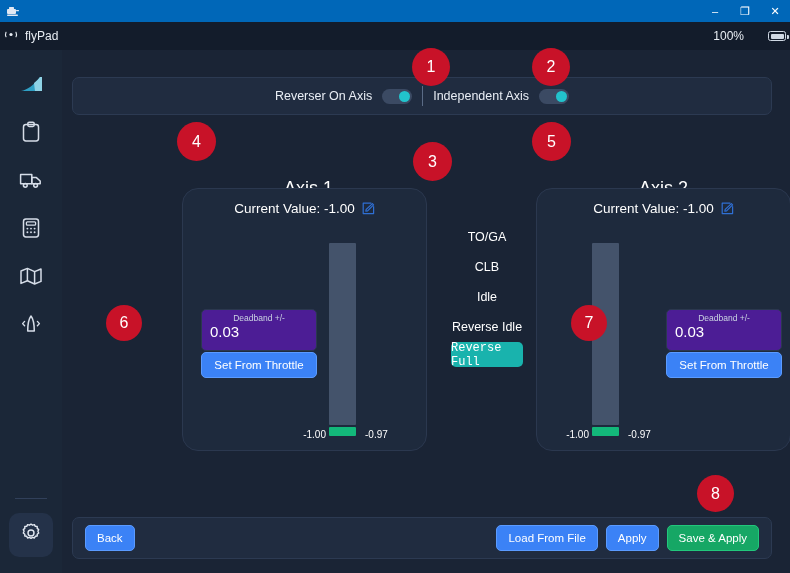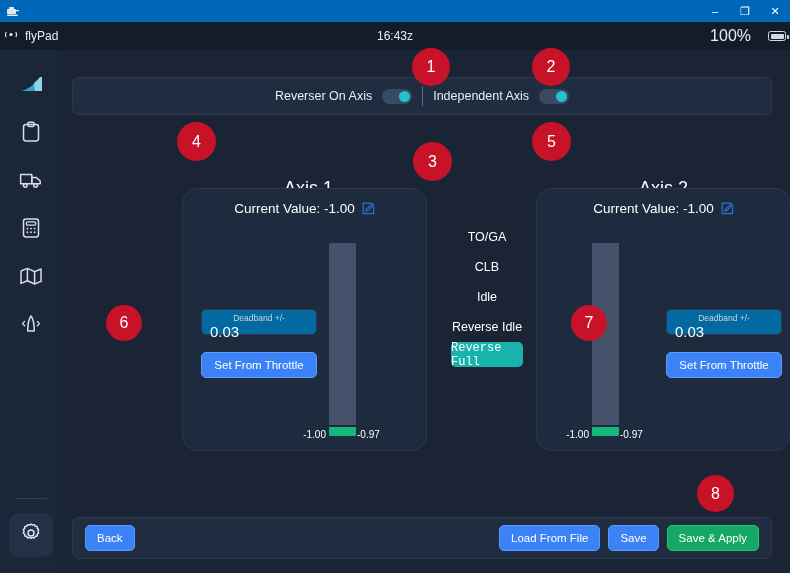--- a/index.html
+++ b/index.html
@@ -34,22 +34,22 @@
     color: #e8edf3; font-size: 12px;
     display: flex; align-items: center;
     padding: 0 4px; position: relative;
   }
   .status-left { display: flex; align-items: center; gap: 7px; }
   .status-center {
     position: absolute; left: 0; right: 0; text-align: center;
     pointer-events: none; font-size: 12px; color: #e8edf3;
   }
   .status-right {
-    margin-left: auto; display: flex; align-items: center; gap: 17px;
-    font-size: 16px;
+    margin-left: auto; display: flex; align-items: center; gap: 24px;
+    font-size: 12px;
   }
   .batt {
     width: 18px; height: 10px; border: 1.4px solid #cfd8e3;
     border-radius: 2.5px; position: relative; display:inline-block;
   }
   .batt::after {
     content:""; position:absolute; right:-3.5px; top:2.5px;
     width:2px; height:4px; background:#cfd8e3; border-radius:0 1px 1px 0;
   }
   .batt i {
@@ -136,26 +136,26 @@
   .gauge-track {
     position: absolute; left: 0; right: 0; top: 0; bottom: 11px;
     background: #44536b; border-radius: 1px;
   }
   .gauge-fill {
     position: absolute; left: 0; right: 0; bottom: 0;
     height: 9px; background: #13b87a; border-radius: 1px;
   }
   .gauge-lbl { position: absolute; bottom: -4px; color: #ffffff; font-size: 10px; white-space: nowrap; }
   .gauge-lbl.left  { right: 100%; margin-right: 3px; }
-  .gauge-lbl.right { left: 100%; margin-left: 1px; }
+  .gauge-lbl.right { left: 100%; margin-left: 9px; }
 
   
   .deadband {
-    position: absolute; width: 116px; height: 26px;
-    background: #0369a1; border: 1px solid #2b384f; border-radius: 5px;
+    position: absolute; width: 116px; height: 42px;
+    background: #4c1d95; border: 1px solid #2b384f; border-radius: 5px;
     top: 120px;
   }
   #deadband1 { left: 18px; }
   #deadband2 { left: 129px; }
   .deadband-label {
     position: absolute; top: 3px; left: 0; right: 0;
     text-align: center; color: #cbd4e2; font-size: 8.5px;
   }
   .deadband-value {
     position: absolute; top: 13px; left: 8px;
@@ -232,21 +232,20 @@
   <div class="status-left">
     <span>
       <svg width="14" height="11" viewBox="0 0 14 11">
         <path d="M2 3.2 A6 6 0 0 0 2 7.8" stroke="#e8edf3" stroke-width="1.1" fill="none" stroke-linecap="round"></path>
         <path d="M12 3.2 A6 6 0 0 1 12 7.8" stroke="#e8edf3" stroke-width="1.1" fill="none" stroke-linecap="round"></path>
         <circle cx="7" cy="5.5" r="1.6" fill="#e8edf3"></circle>
       </svg>
     </span>
     <span>flyPad</span>
   </div>
-  <div class="status-center">16:43z</div>
   <div class="status-right">
     <span>100%</span>
     <span class="batt">
         <i></i>
       </span>
   </div>
 </div>
 
 <div class="app">
 
@@ -407,21 +406,21 @@
         <div class="deadband-value">0.03</div>
       </div>
 
       <div class="set-throttle" id="setthrottle2">Set From Throttle</div>
     </div>
 
     <div class="bottombar">
       <div class="btn blue">Back</div>
       <div class="bottom-right">
         <div class="btn blue">Load From File</div>
-        <div class="btn blue">Save</div>
+        <div class="btn blue">Apply</div>
         <div class="btn green">Save &amp; Apply</div>
       </div>
     </div>
 
   </div>
 </div>
 
 <div id="badge-layer">
     <div class="badge" style="left: 412px; top: 48px; width: 38px; height: 38px; background: rgb(200, 18, 40);">1</div>
     <div class="badge" style="left: 532px; top: 48px; width: 38px; height: 38px; background: rgb(200, 18, 40);">2</div>

